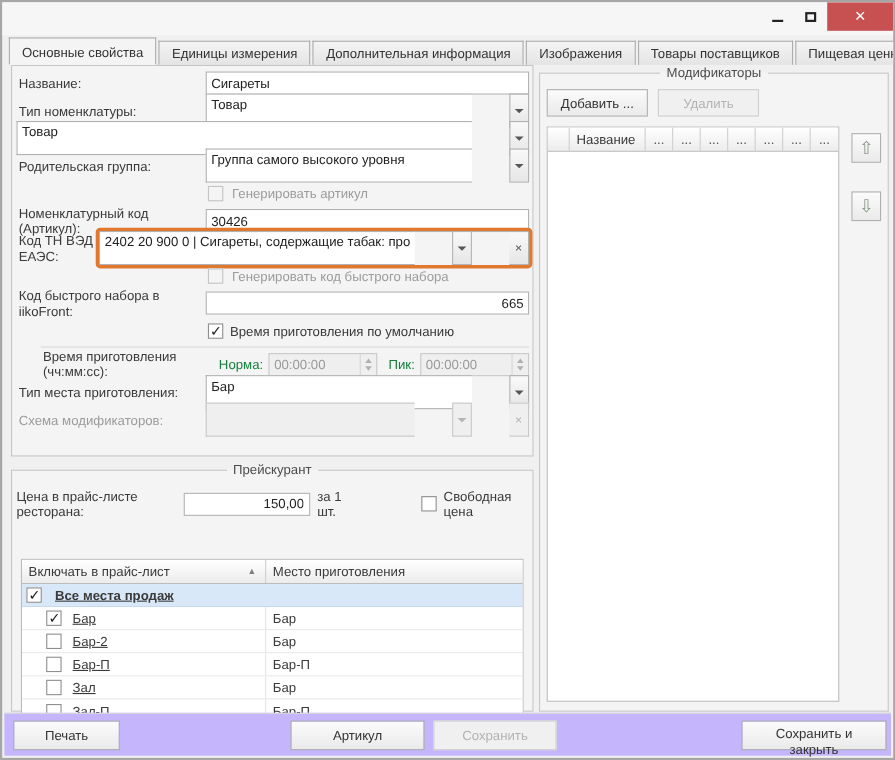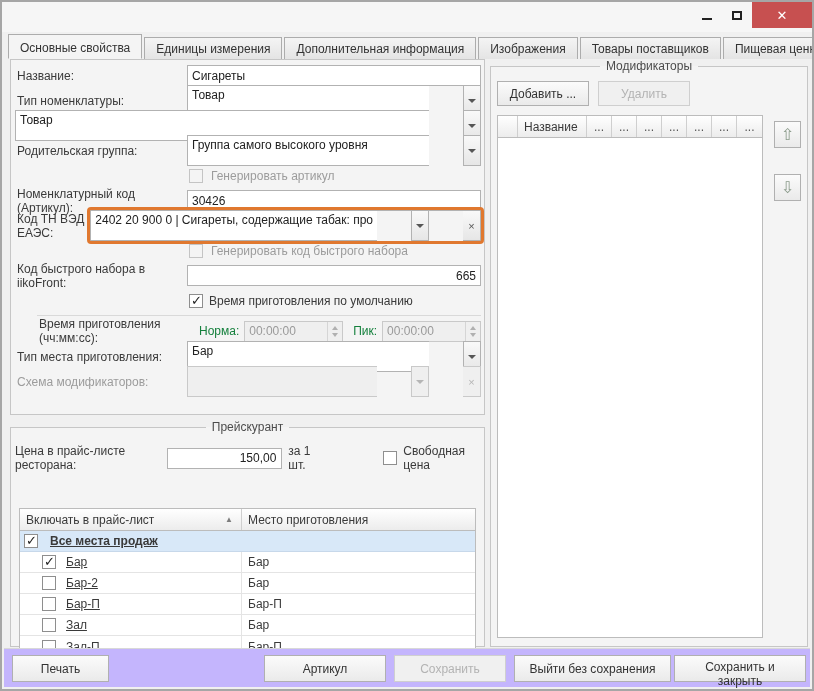--- a/index.html
+++ b/index.html
@@ -363,17 +363,16 @@
       <button class="btn arrow-btn">
           <span>⇩</span>
         </button>
     </div>
   </fieldset>
 
   <div class="footer">
     <button class="btn foot-btn b-print">Печать</button>
     <button class="btn foot-btn b-refresh">Артикул</button>
     <button class="btn disabled foot-btn b-save">Сохранить</button>
-    <button class="btn foot-btn b-exit">Выйти без сохранения</button>
     <button class="btn foot-btn b-saveclose">Сохранить и закрыть</button>
   </div>
 
 </div>
 
 </body></html>

